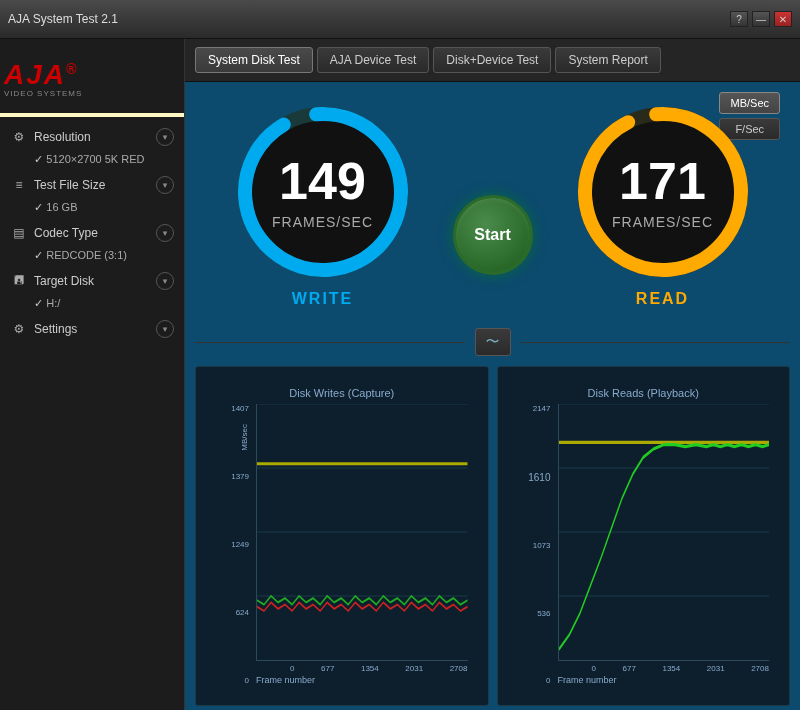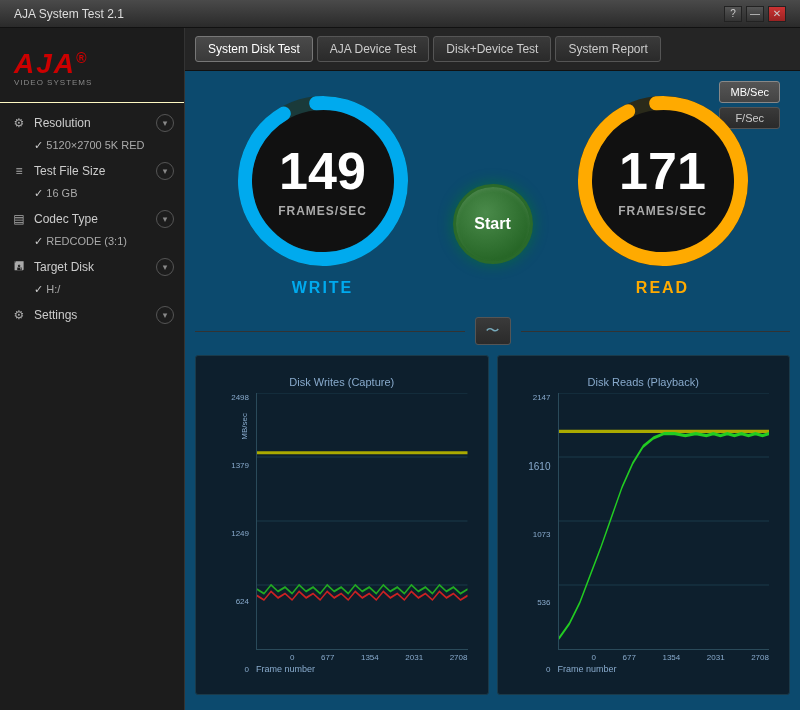--- a/index.html
+++ b/index.html
@@ -8,24 +8,24 @@
       height: 710px;
       background: #1a1a1a;
       font-family: Arial, sans-serif;
       color: #ccc;
       overflow: hidden;
     }
 
     
     .title-bar {
       background: linear-gradient(to bottom, #4a4a4a, #2a2a2a);
-      height: 28px;
-      display: flex;
-      align-items: center;
-      padding: 0 14px;
+      height: 39px;
+      display: flex;
+      align-items: center;
+      padding: 0 8px;
       border-bottom: 1px solid #111;
     }
     .title-bar-text {
       color: #ddd;
       font-size: 12px;
       flex: 1;
     }
     .title-bar-buttons {
       display: flex;
       gap: 4px;
@@ -54,22 +54,22 @@
     
     .sidebar {
       width: 185px;
       background: #1c1c1c;
       border-right: 1px solid #333;
       padding-top: 10px;
       flex-shrink: 0;
     }
 
     .logo-area {
-      padding: 10px 14px 15px;
-      border-bottom: 1px solid #fef9c3;
+      padding: 10px 4px 15px;
+      border-bottom: 4px solid #fef9c3;
     }
     .logo-aja {
       font-size: 28px;
       font-weight: bold;
       color: #cc0000;
       letter-spacing: 2px;
       font-style: italic;
     }
     .logo-sub {
       font-size: 8px;
@@ -217,25 +217,24 @@
       transform: translate(-50%, -50%);
       text-align: center;
     }
     .gauge-number {
       font-size: 52px;
       font-weight: bold;
       color: #fff;
       line-height: 1;
     }
     .gauge-unit {
-      font-size: 12px;
+      font-size: 14px;
       color: #aaa;
       letter-spacing: 1px;
       margin-top: 7px;
-      font-weight: bold;
     }
     .gauge-label {
       margin-top: 8px;
       font-size: 16px;
       font-weight: bold;
       letter-spacing: 2px;
     }
     .gauge-label.write { color: #00aaee; }
     .gauge-label.read { color: #ffaa00; }
 
@@ -454,21 +453,21 @@
         <div class="divider-line"></div>
       </div>
 
       <div class="charts-area">
 
         <div class="chart-container">
           <div class="chart-title">Disk Writes (Capture)</div>
           <div class="chart-body">
             <div style="display:flex;flex-direction:column;align-items:flex-end;gap:0;justify-content:space-between;min-width:36px;padding-right:3px;">
               <div style="font-size:8px;color:#88aacc;writing-mode:vertical-lr;transform:rotate(180deg);position:absolute;margin-left:-8px;margin-top:20px;">MB/sec</div>
-              <span style="font-size:8px;color:#88aacc;">2498</span>
+              <span style="font-size:8px;color:#88aacc;">1407</span>
               <span style="font-size:8px;color:#88aacc;">1379</span>
               <span style="font-size:8px;color:#88aacc;">1249</span>
               <span style="font-size:8px;color:#88aacc;">624</span>
               <span style="font-size:8px;color:#88aacc;">0</span>
             </div>
             <div style="flex:1;display:flex;flex-direction:column;">
               <div class="chart-graph-area">
                 <svg viewBox="0 0 300 120" preserveAspectRatio="none">
 
                   <line x1="0" y1="0" x2="300" y2="0" stroke="#1a3a4a" stroke-width="0.5"></line>

